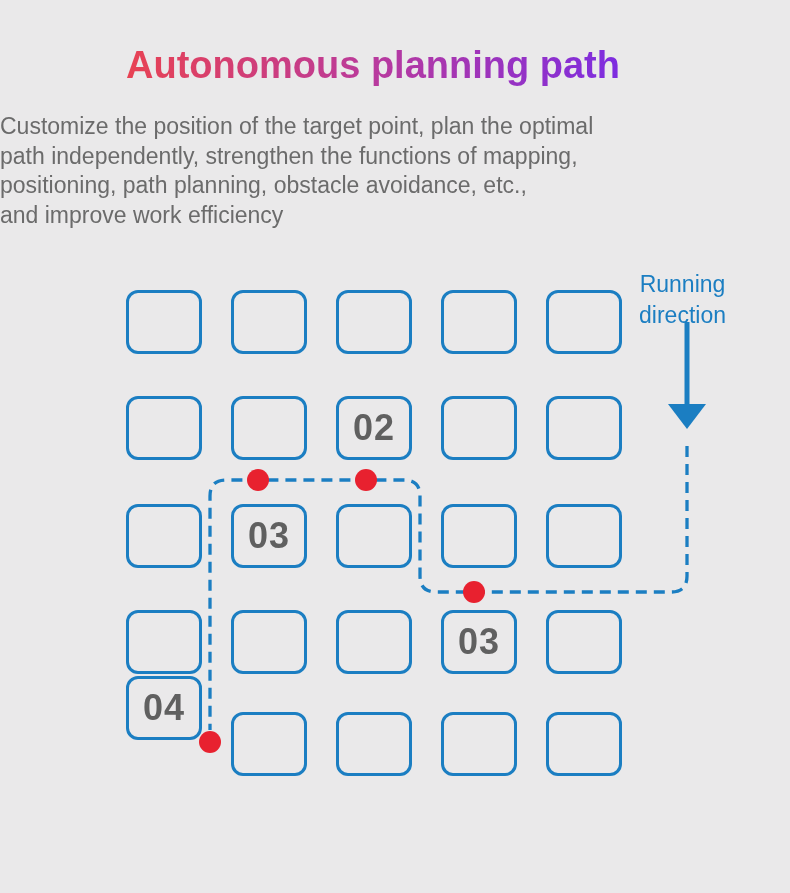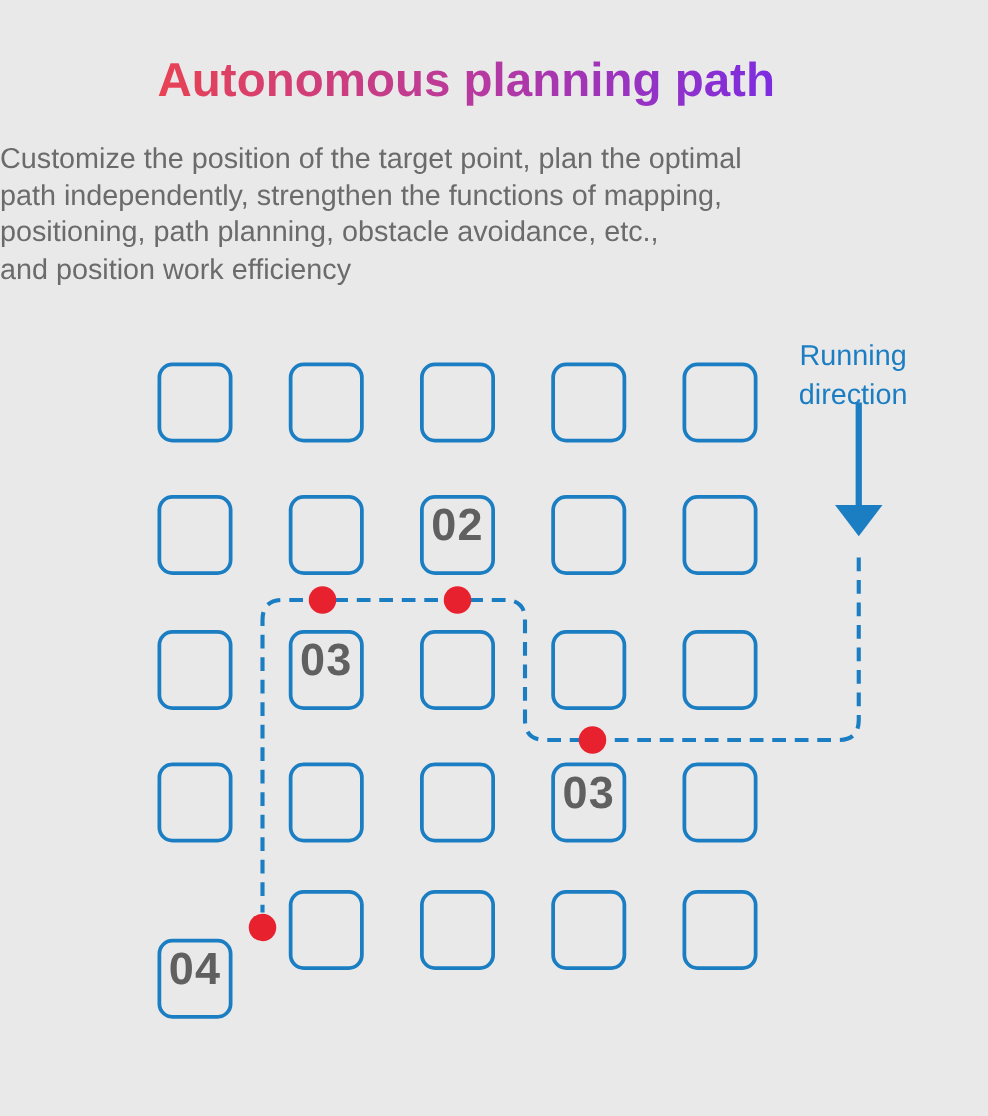--- a/index.html
+++ b/index.html
@@ -54,45 +54,46 @@
     color:var(--accent-blue);
     white-space:pre-line;
     margin-top:25px;
   }
   .diagram-svg{
     position:absolute;
     top:0;left:0;width:790px;height:893px;
   }
   .grid-cell{
     position:absolute;
-    width:60px;height:64px;
+    width:76px;height:64px;
     border:3px solid var(--accent-blue);
     border-radius:12px;
     display:flex;
+    align-items:center;
     justify-content:center;
   }
   .waypoint-label{
     font-size:36px;
     font-weight:bold;
     color:var(--waypoint-gray);
     letter-spacing:1px;
   }
 </style>
 </head>
 <body>
 
 <div class="page">
 
   <h1 class="title">Autonomous planning path</h1>
 
   <div class="subtitle">
     <div>Customize the position of the target point, plan the optimal</div>
     <div>path independently, strengthen the functions of mapping,</div>
     <div>positioning, path planning, obstacle avoidance, etc.,</div>
-    <div>and position work efficiency</div>
+    <div>and improve work efficiency</div>
   </div>
 
   <div class="running-label">Running
 direction</div>
 
   <svg class="diagram-svg" viewBox="0 0 790 893">
 
     <g>
       <line x1="687" y1="322" x2="687" y2="405" stroke="var(--accent-blue)" stroke-width="5"></line>
       <polygon points="668,404 706,404 687,429" fill="var(--accent-blue)"></polygon>
@@ -128,21 +129,21 @@
       <div class="grid-cell" style="left: 336px; top: 504px;"></div>
       <div class="grid-cell" style="left: 441px; top: 504px;"></div>
       <div class="grid-cell" style="left: 546px; top: 504px;"></div>
       <div class="grid-cell" style="left: 126px; top: 610px;"></div>
       <div class="grid-cell" style="left: 231px; top: 610px;"></div>
       <div class="grid-cell" style="left: 336px; top: 610px;"></div>
       <div class="grid-cell" style="left: 441px; top: 610px;">
         <span class="waypoint-label">03</span>
       </div>
       <div class="grid-cell" style="left: 546px; top: 610px;"></div>
-      <div class="grid-cell" style="left: 126px; top: 751px;">
+      <div class="grid-cell" style="left: 126px; top: 676px;">
         <span class="waypoint-label">04</span>
       </div>
       <div class="grid-cell" style="left: 231px; top: 712px;"></div>
       <div class="grid-cell" style="left: 336px; top: 712px;"></div>
       <div class="grid-cell" style="left: 441px; top: 712px;"></div>
       <div class="grid-cell" style="left: 546px; top: 712px;"></div>
     </div>
 
 </div>
 

